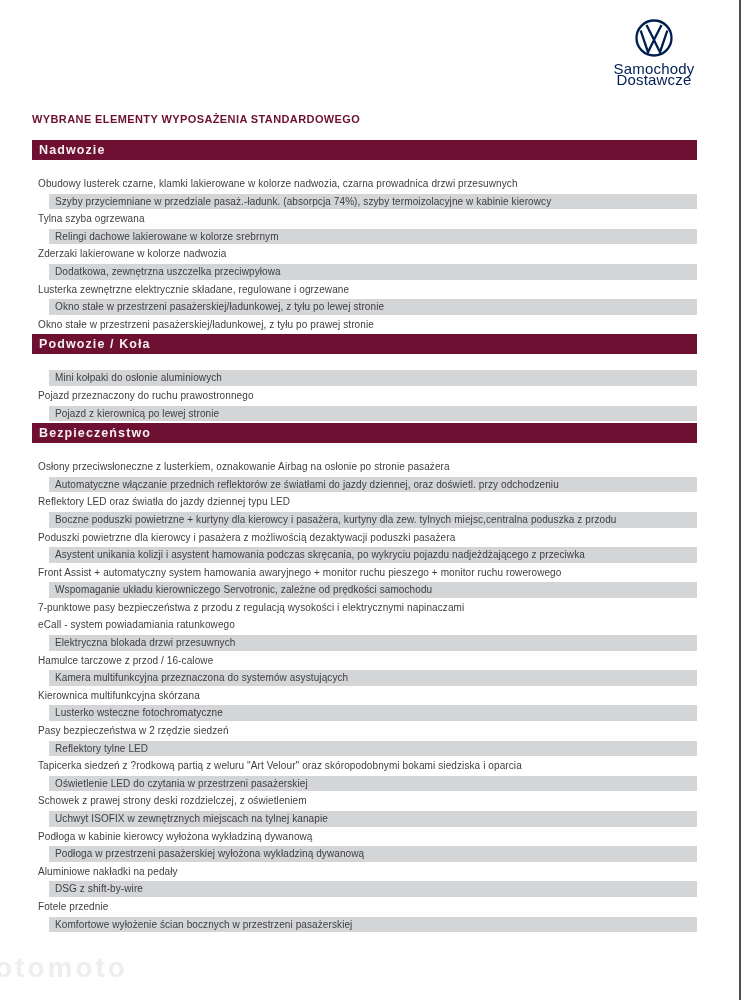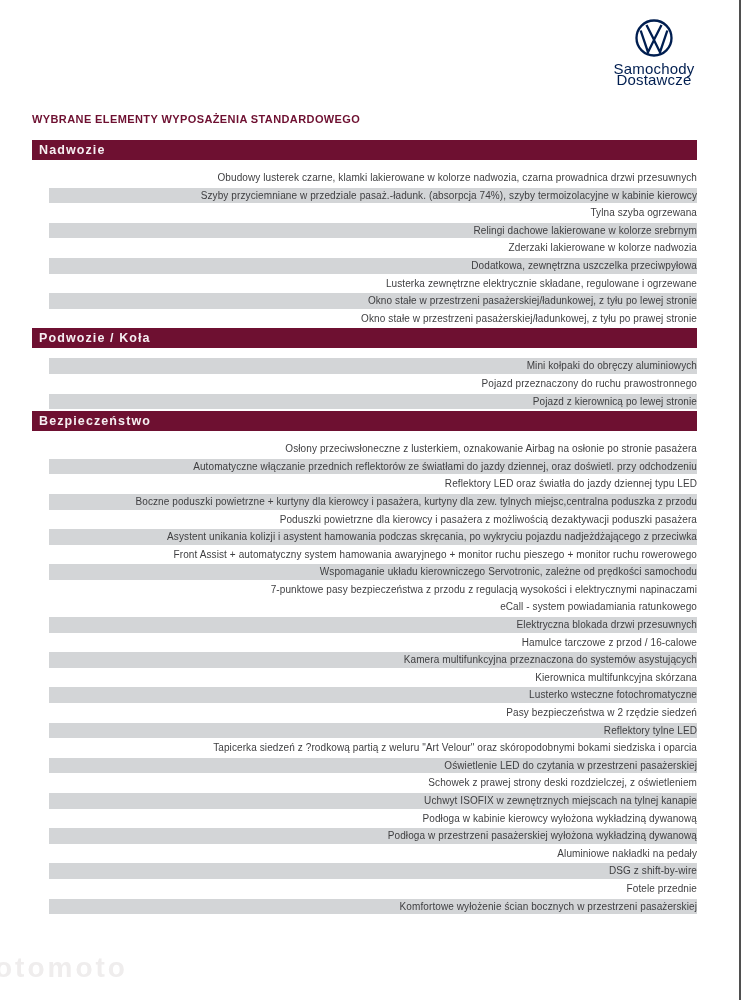--- a/index.html
+++ b/index.html
@@ -27,29 +27,29 @@
   }
   .content{
     position:absolute;top:0;left:32px;width:665px;
   }
   h1.title{
     margin:110px 0 12px 0;
     font-size:11px;line-height:18px;font-weight:bold;
     letter-spacing:.4px;color:var(--maroon);
   }
   .bar{
-    height:20px;line-height:20px;margin-bottom:10px;
+    height:20px;line-height:20px;margin-bottom:16px;
     background:var(--maroon);color:#F6EFF2;
     font-size:12.5px;font-weight:bold;letter-spacing:1.1px;
     padding-left:7px;
   }
   .row{
     height:15.6px;line-height:15.8px;margin-bottom:2px;
     font-size:10px;letter-spacing:.1px;
-    padding-left:6px;white-space:nowrap;overflow:hidden;text-align:right;
+    padding-left:6px;white-space:nowrap;overflow:hidden;
   }
   .row.alt{background:var(--row-gray);margin-left:17px;}
   .row.plain{background:#ffffff;}
   .watermark{
     position:absolute;left:-5px;top:952px;
     font-size:28px;font-weight:bold;letter-spacing:3px;
     color:#efeded;
   }
 </style>
 </head>
@@ -92,21 +92,21 @@
   <div class="row alt">Okno stałe w przestrzeni pasażerskiej/ładunkowej, z tyłu po lewej stronie</div>
 
   <div class="row plain">Okno stałe w przestrzeni pasażerskiej/ładunkowej, z tyłu po prawej stronie</div>
 </div>
   </section>
 
   <section>
     <div class="bar">Podwozie / Koła</div>
     <div>
 
-  <div class="row alt">Mini kołpaki do obręczy aluminiowych</div>
+  <div class="row alt">Mini kołpaki do osłonie aluminiowych</div>
 
   <div class="row plain">Pojazd przeznaczony do ruchu prawostronnego</div>
 
   <div class="row alt">Pojazd z kierownicą po lewej stronie</div>
 </div>
   </section>
 
   <section>
     <div class="bar">Bezpieczeństwo</div>
     <div>

